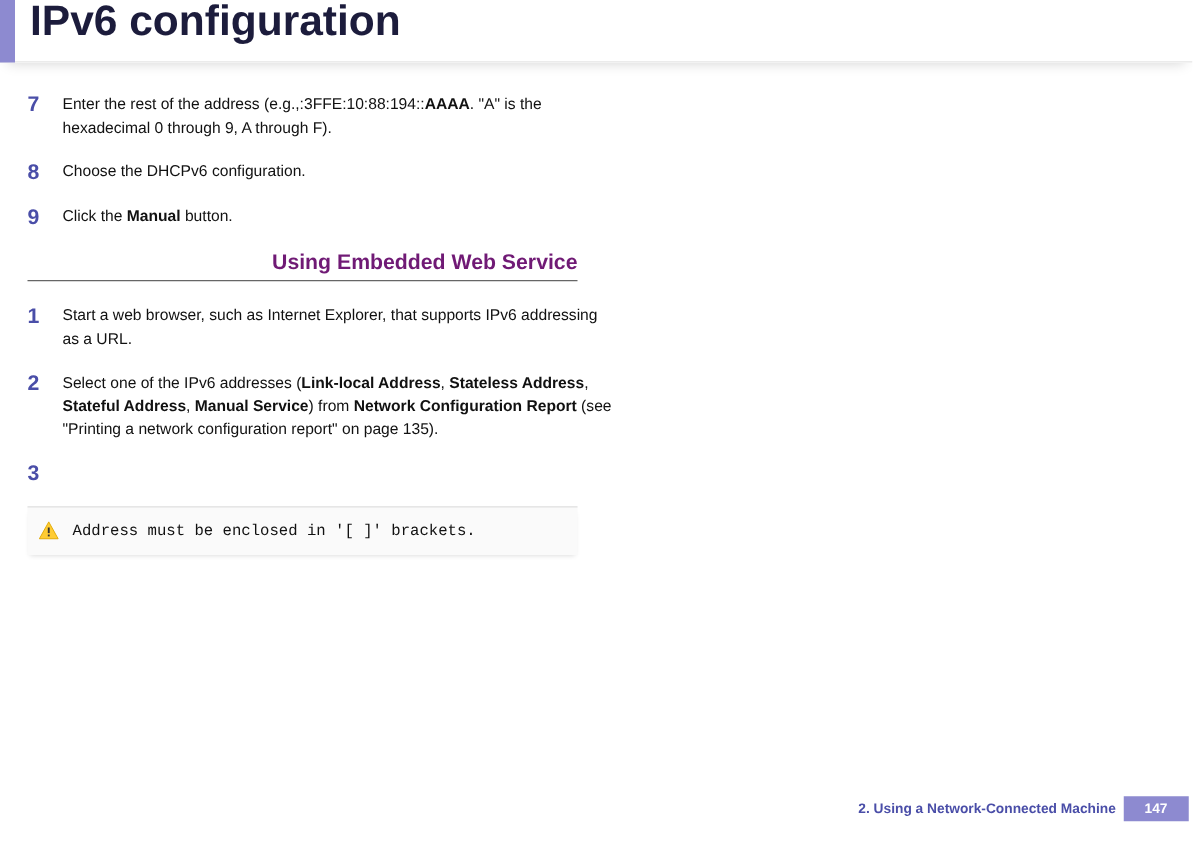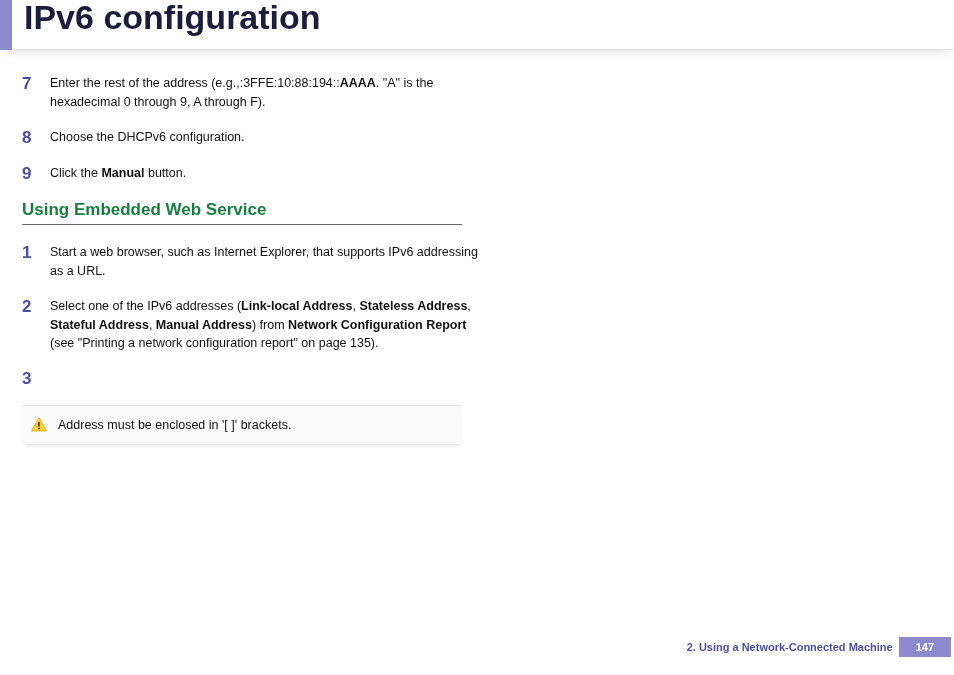--- a/index.html
+++ b/index.html
@@ -55,33 +55,35 @@
   .step-text {
     font-size: 12.5px;
     line-height: 1.5;
     color: #111;
   }
   .subhead {
     margin: 14px 0 18px 0;
     padding-bottom: 4px;
     font-size: 17px;
     font-weight: 700;
-    color: #15803d;
+    color: #701a75;
     border-bottom: 1px solid #666;
     width: 440px;
+    text-align: right;
   }
   .note-box {
     margin-top: 12px;
     width: 440px;
     background: #fafafa;
     border-top: 1px solid #e0e0e0;
     box-shadow: 0 3px 4px -2px rgba(0,0,0,0.15);
     padding: 10px 10px 10px 8px;
     display: flex;
     align-items: center;
+    font-family: Liberation Mono, monospace;
   }
   .warn-icon {
     width: 18px; height: 18px;
     flex-shrink: 0;
     margin-right: 10px;
   }
   .note-text {
     font-size: 12.5px;
     color: #111;
   }
@@ -130,21 +132,21 @@
   </div>
 
   <div class="subhead">Using Embedded Web Service</div>
 
   <div class="step">
     <div class="step-num">1</div>
     <div class="step-text">Start a web browser, such as Internet Explorer, that supports IPv6 addressing as a URL.</div>
   </div>
   <div class="step">
     <div class="step-num">2</div>
-    <div class="step-text">Select one of the IPv6 addresses (<b>Link-local Address</b>, <b>Stateless Address</b>, <b>Stateful Address</b>, <b>Manual Address</b>) from <b>Network Configuration Report</b> (see "Printing a network configuration report" on page 135).</div>
+    <div class="step-text">Select one of the IPv6 addresses (<b>Link-local Address</b>, <b>Stateless Address</b>, <b>Stateful Address</b>, <b>Manual Service</b>) from <b>Network Configuration Report</b> (see "Printing a network configuration report" on page 135).</div>
   </div>
   <div class="step">
     <div class="step-num">3</div>
   </div>
 
   <div class="note-box">
     <svg class="warn-icon" viewBox="0 0 24 24">
       <path d="M12 2 L22 20 L2 20 Z" fill="#ffcc33" stroke="#e0a800" stroke-width="1"></path>
       <rect x="11" y="8" width="2" height="6" fill="#333"></rect>
       <rect x="11" y="15.5" width="2" height="2" fill="#333"></rect>

